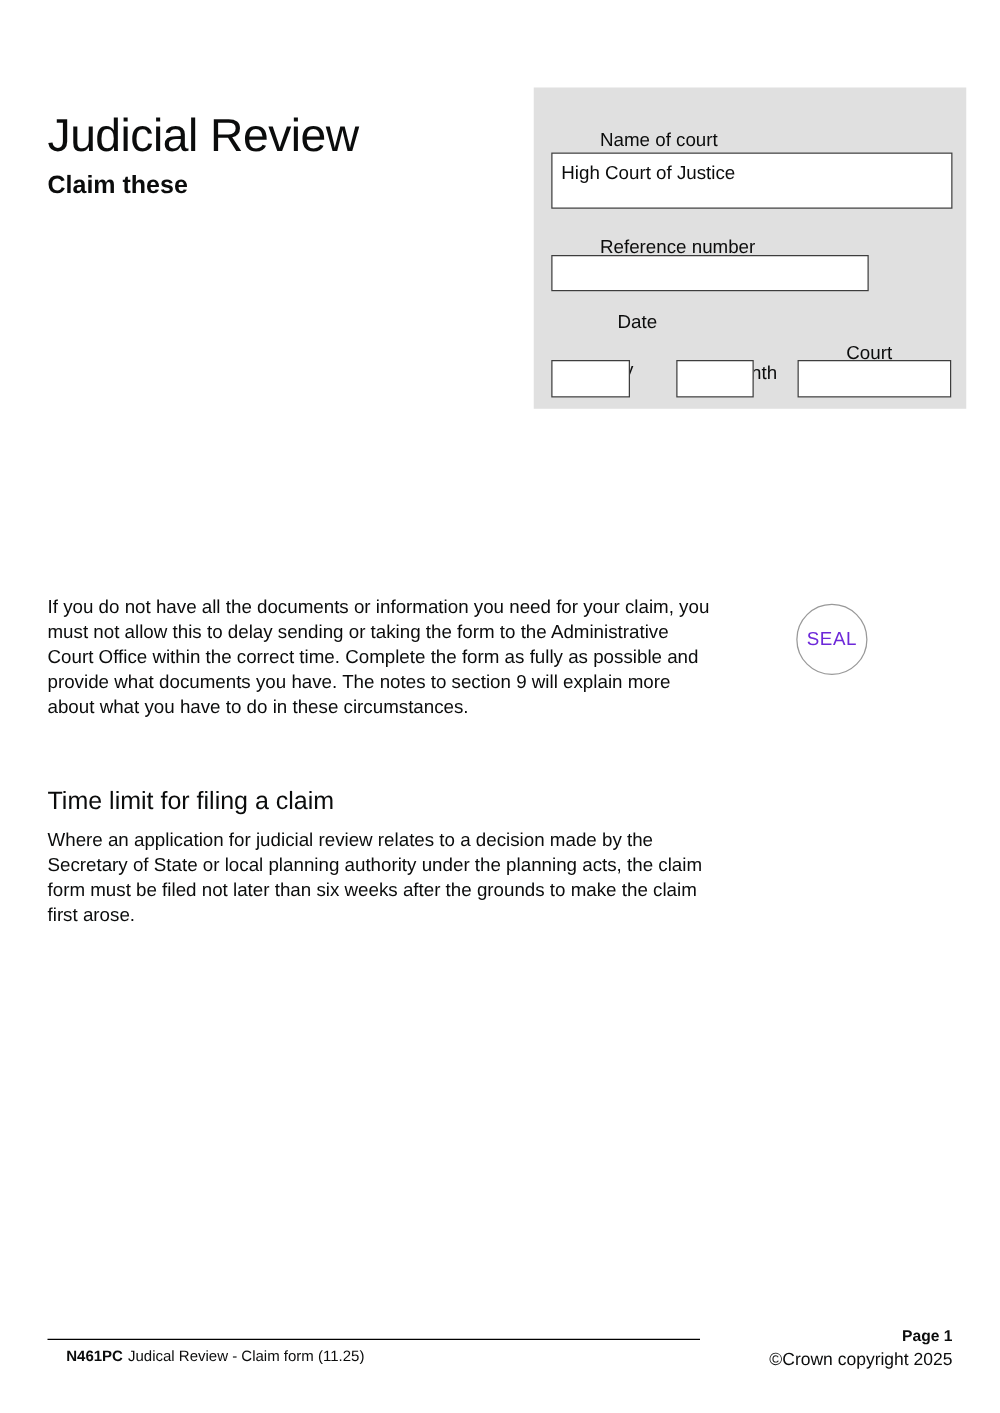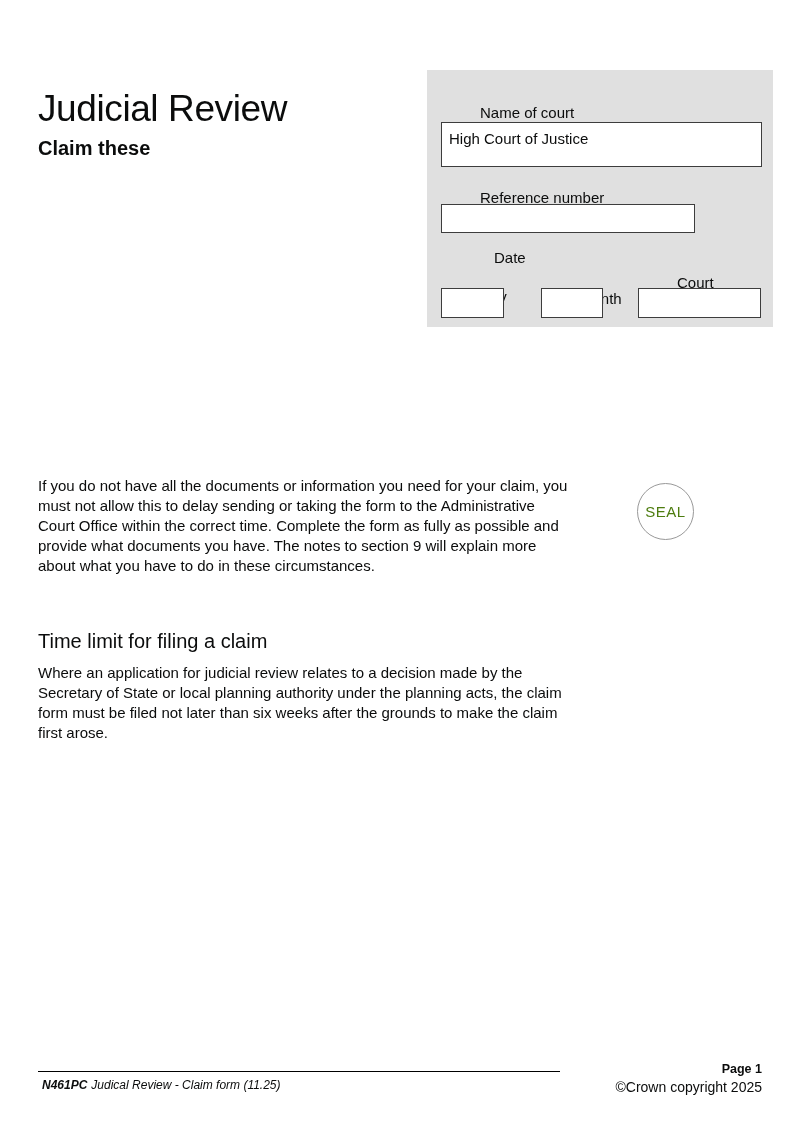--- a/index.html
+++ b/index.html
@@ -90,21 +90,21 @@
   .seal {
     position: absolute;
     left: 637px; top: 483px;
     width: 57px; height: 57px;
     border: 1px solid #999999;
     border-radius: 50%;
     display: flex;
     align-items: center;
     justify-content: center;
     font-size: 15px;
-    color: #4d7c0f;
+    color: #6d28d9;
     letter-spacing: 0.5px;
   }
   .section-heading {
     position: absolute;
     left: 38px; top: 630px;
     margin: 0;
     font-size: 20px;
     font-weight: 400;
   }
   .time-limit-paragraph {
@@ -121,24 +121,23 @@
   .footer-rule {
     position: absolute;
     left: 38px; top: 1071px;
     width: 522px;
     border: 0;
     border-top: 1.6px solid #000000;
     margin: 0;
   }
   .footer-left {
     position: absolute;
-    left: 42px; top: 1078px;
+    left: 53px; top: 1078px;
     font-size: 12px;
     white-space: nowrap;
-    font-style: italic;
   }
   .footer-left .form-code { font-weight: 700; margin-right: 4px; }
   .footer-page {
     position: absolute;
     right: 38px; top: 1062px;
     font-size: 12.5px;
     font-weight: 700;
     text-align: right;
   }
   .footer-copyright {

